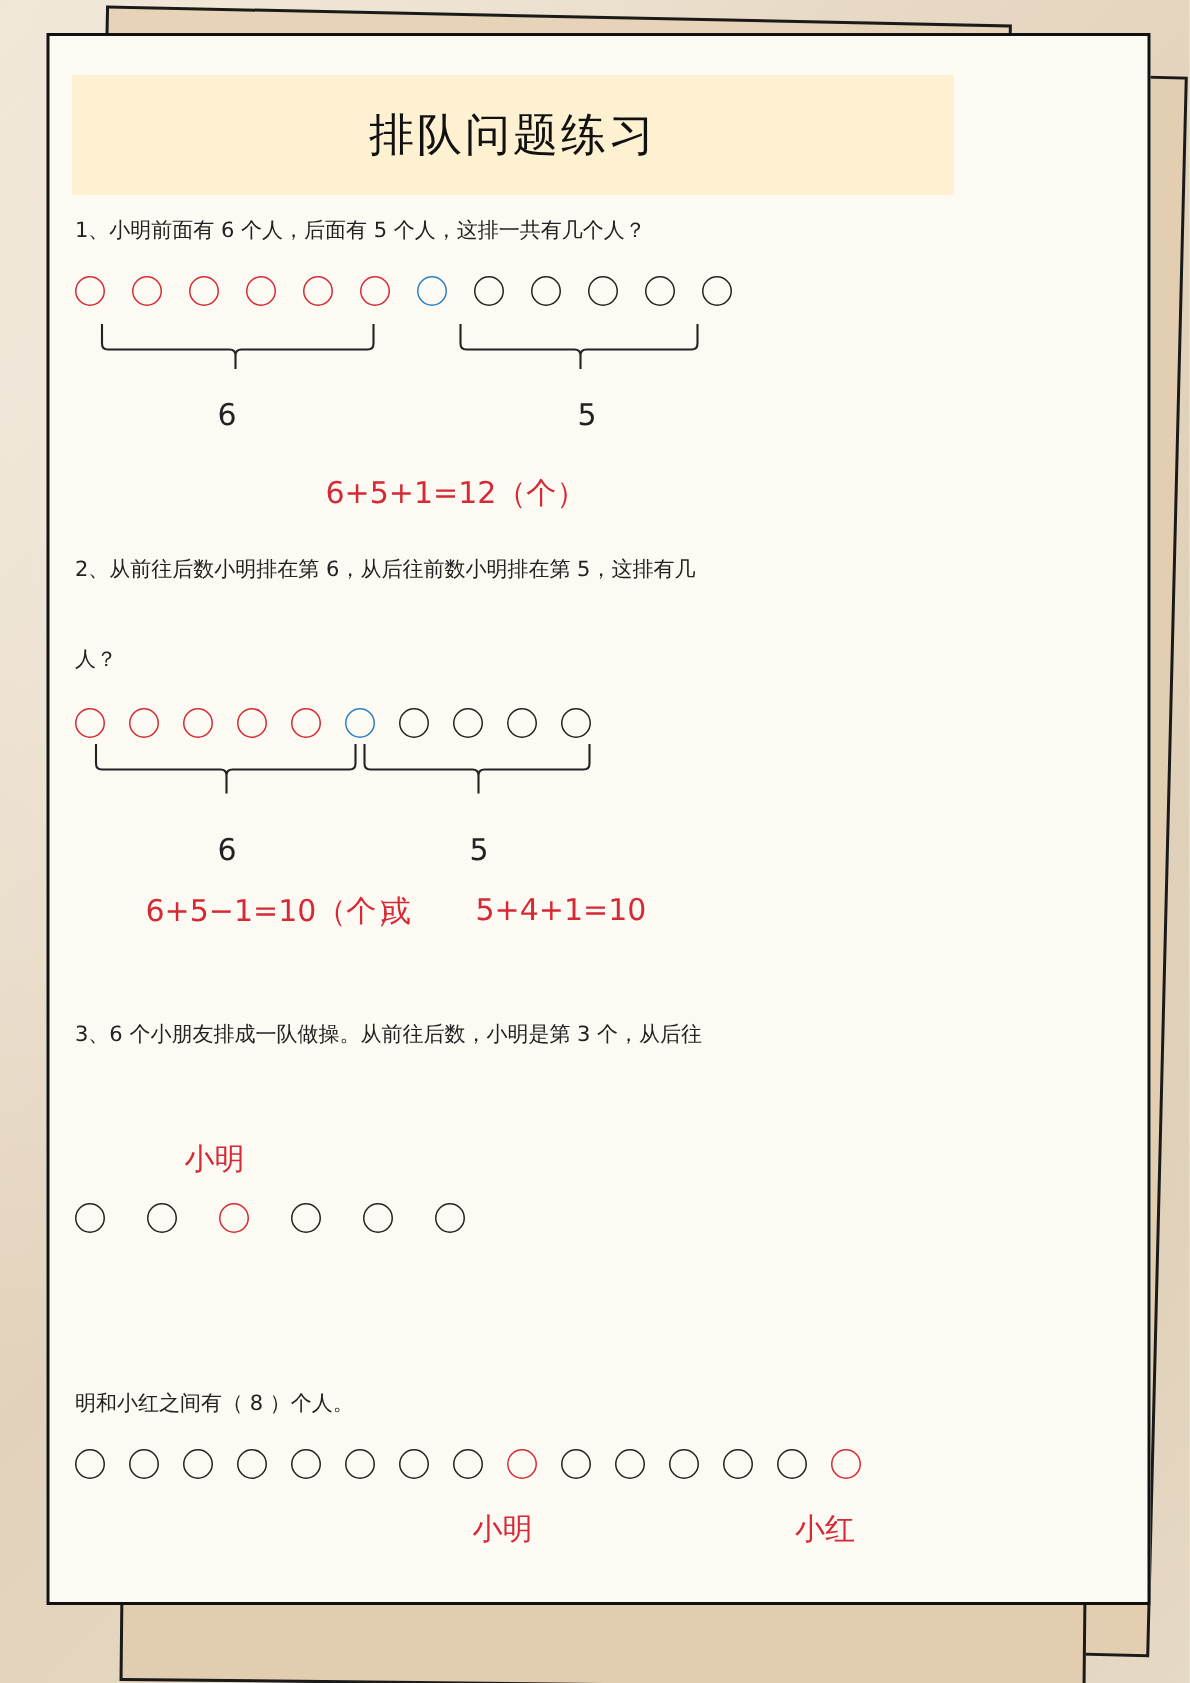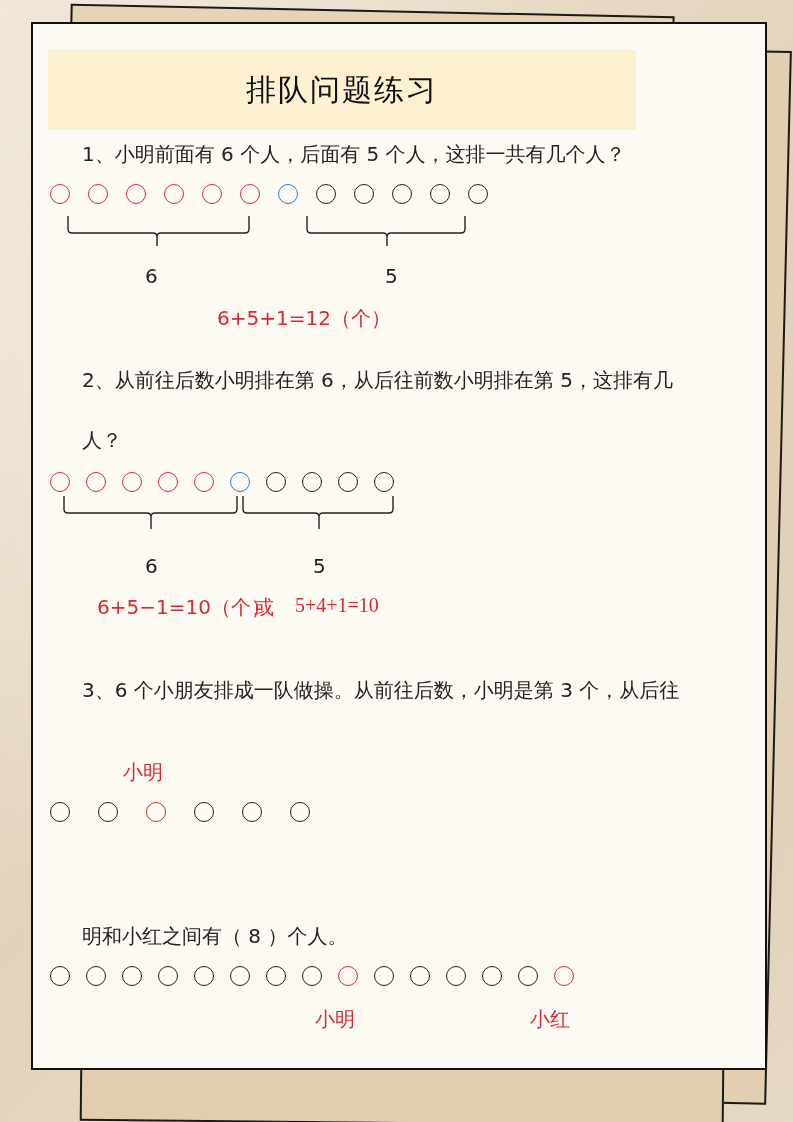--- a/index.html
+++ b/index.html
@@ -20,21 +20,21 @@
   .back-bottom { left:80px; top:1060px; width:640px; height:60px; background:#e3cdb0; transform:rotate(0.6deg); }
   .sheet {
     position:absolute; left:31px; top:22px; width:732px; height:1044px;
     background:#fdfaf3; border:2px solid #111;
   }
   .title-box {
     position:absolute; left:15px; top:26px; width:588px; height:80px;
     background:#fdf1d2; display:flex; align-items:center; justify-content:center;
   }
   .title { font-size:30px; color:#111; letter-spacing:2px; }
-  .q { position:absolute; left:17px; font-size:20px; color:#222; line-height:40px; width:700px;margin-left:32px; }
+  .q { position:absolute; left:17px; font-size:14px; color:#222; line-height:40px; width:700px; }
   .row { position:absolute; left:17px; display:flex; }
   .circle {
     width:18px; height:18px; border-radius:50%; border:1.6px solid #222; box-sizing:border-box;
   }
   .circle.red { border-color:#d42a35; }
   .circle.blue { border-color:#2c7fc4; }
   .num { position:absolute; font-size:20px; color:#222; }
   .ans { position:absolute; font-size:20px; color:#d42a35; }
   svg.brace { position:absolute; overflow:visible; }
 </style>
@@ -64,21 +64,21 @@
       <div class="circle black" style="width: 20px; height: 20px; margin-left: 18px;"></div>
       <div class="circle black" style="width: 20px; height: 20px; margin-left: 18px;"></div>
       <div class="circle black" style="width: 20px; height: 20px; margin-left: 18px;"></div>
     </div>
   <svg class="brace" style="left:0;top:0;width:732px;height:260px;">
     <path d="M35 192 L35 205 Q35 209 39 209 L120 209 Q124 209 124 213 L124 222 M124 213 Q124 209 128 209 L212 209 Q216 209 216 205 L216 192" fill="none" stroke="#222" stroke-width="1.4"></path>
     <path d="M274 192 L274 205 Q274 209 278 209 L350 209 Q354 209 354 213 L354 222 M354 213 Q354 209 358 209 L428 209 Q432 209 432 205 L432 192" fill="none" stroke="#222" stroke-width="1.4"></path>
   </svg>
   <span class="num" style="left:112px;top:240px;">6</span>
   <span class="num" style="left:352px;top:240px;">5</span>
-  <span class="ans" style="left:184px;top:281px;">6+5+1=12（个）</span>
+  <span class="ans" style="left:184px;top:291px;">6+5+1=12（个）</span>
 
   <div class="q" style="top:336px;">2、从前往后数小明排在第 6，从后往前数小明排在第 5，这排有几</div>
   <div class="q" style="top:396px;">人？</div>
   <div class="row" id="row2" style="top:448px;">
       <div class="circle red" style="width: 20px; height: 20px;"></div>
       <div class="circle red" style="width: 20px; height: 20px; margin-left: 16px;"></div>
       <div class="circle red" style="width: 20px; height: 20px; margin-left: 16px;"></div>
       <div class="circle red" style="width: 20px; height: 20px; margin-left: 16px;"></div>
       <div class="circle red" style="width: 20px; height: 20px; margin-left: 16px;"></div>
       <div class="circle blue" style="width: 20px; height: 20px; margin-left: 16px;"></div>
@@ -88,21 +88,21 @@
       <div class="circle black" style="width: 20px; height: 20px; margin-left: 16px;"></div>
     </div>
   <svg class="brace" style="left:0;top:0;width:732px;height:540px;">
     <path d="M31 472 L31 485 Q31 489 35 489 L114 489 Q118 489 118 493 L118 505 M118 493 Q118 489 122 489 L200 489 Q204 489 204 485 L204 472" fill="none" stroke="#222" stroke-width="1.4"></path>
     <path d="M210 472 L210 485 Q210 489 214 489 L282 489 Q286 489 286 493 L286 505 M286 493 Q286 489 290 489 L356 489 Q360 489 360 485 L360 472" fill="none" stroke="#222" stroke-width="1.4"></path>
   </svg>
   <span class="num" style="left:112px;top:530px;">6</span>
   <span class="num" style="left:280px;top:530px;">5</span>
   <span class="ans" style="left:64px;top:570px;">6+5−1=10（个）</span>
   <span class="ans" style="left:221px;top:570px;">或</span>
-  <span class="ans" style="left:262px;top:570px;font-family:Liberation Serif, serif;">5+4+1=10</span>
+  <span class="ans" style="left:284px;top:570px;">5+4+1=10</span>
 
   <div class="q" style="top:646px;">3、6 个小朋友排成一队做操。从前往后数，小明是第 3 个，从后往</div>
   <span class="ans" style="left:90px;top:735px;">小明</span>
   <div class="row" id="row3" style="top:778px;">
       <div class="circle black" style="width: 20px; height: 20px;"></div>
       <div class="circle black" style="width: 20px; height: 20px; margin-left: 28px;"></div>
       <div class="circle red" style="width: 20px; height: 20px; margin-left: 28px;"></div>
       <div class="circle black" style="width: 20px; height: 20px; margin-left: 28px;"></div>
       <div class="circle black" style="width: 20px; height: 20px; margin-left: 28px;"></div>
       <div class="circle black" style="width: 20px; height: 20px; margin-left: 28px;"></div>

